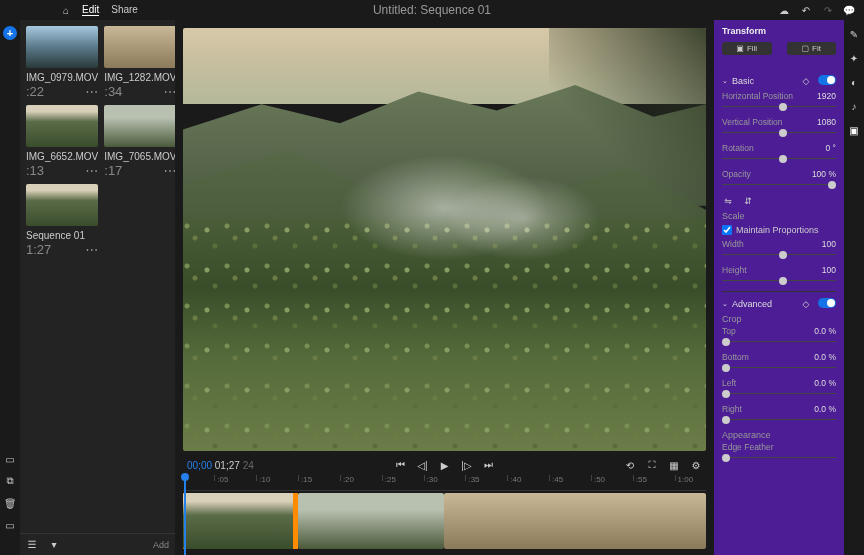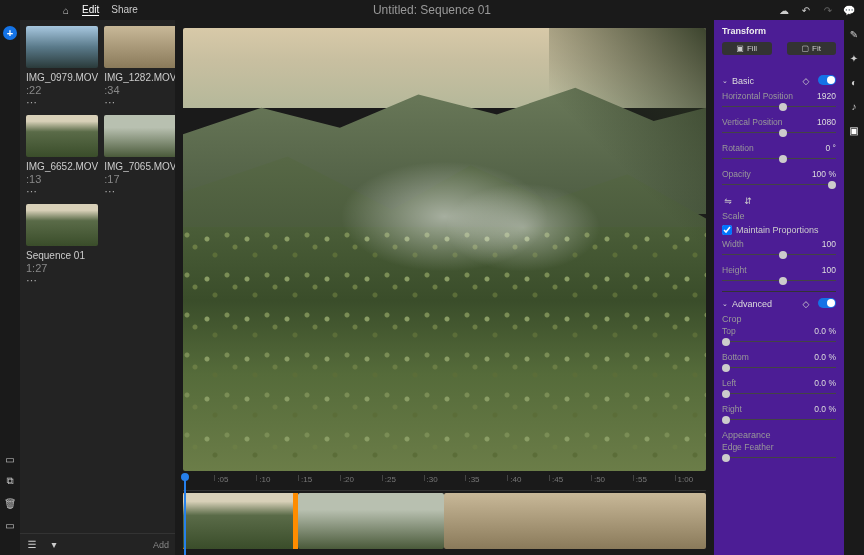--- a/index.html
+++ b/index.html
@@ -15,21 +15,21 @@
 .main{display:flex;height:535px;}
 .leftbar{width:20px;background:#1a1a1a;display:flex;flex-direction:column;align-items:center;padding-top:6px;gap:10px;}
 .addbtn{width:14px;height:14px;background:#1473e6;border-radius:50%;color:#fff;display:flex;align-items:center;justify-content:center;font-size:11px;font-weight:bold;}
 .leftbar-bottom{margin-top:auto;display:flex;flex-direction:column;gap:10px;padding-bottom:24px;align-items:center;}
 .assets{width:155px;background:#232323;display:flex;flex-direction:column;}
 .assets-hdr{height:20px;display:flex;align-items:center;justify-content:center;color:#aaa;font-size:9px;}
 .assets-grid{display:grid;grid-template-columns:1fr 1fr;gap:6px;padding:6px;overflow:auto;}
 .asset{display:flex;flex-direction:column;}
 .thumb{width:100%;height:42px;border-radius:2px;}
 .asset-name{font-size:10px;color:#ccc;margin-top:4px;white-space:nowrap;overflow:hidden;text-overflow:ellipsis;}
-.asset-meta{display:flex;justify-content:space-between;font-size:11px;color:#888;margin-top:1px;flex-direction:column;}
+.asset-meta{display:flex;justify-content:space-between;font-size:13px;color:#888;margin-top:1px;}
 .dots{color:#aaa;cursor:pointer;}
 .assets-ftr{margin-top:auto;height:22px;border-top:1px solid #333;display:flex;align-items:center;padding:0 6px;gap:10px;}
 .assets-ftr .add{margin-left:auto;color:#888;font-size:9px;}
 .center{flex:1;background:#1a1a1a;display:flex;flex-direction:column;}
 .preview{flex:1;margin:8px 8px 4px 8px;position:relative;overflow:hidden;border-radius:2px;}
 .preview .landscape{position:absolute;inset:0;}
 .sky{position:absolute;top:0;left:0;right:0;height:18%;background:linear-gradient(180deg,#d8c9a8 0%,#c8bfa0 40%,#b5b89a 100%);}
 .mtn1{position:absolute;top:12%;left:0;right:0;height:30%;background:linear-gradient(180deg,#6b7a5a 0%,#4d5c42 100%);clip-path:polygon(0 40%,15% 20%,30% 35%,45% 10%,60% 25%,75% 5%,90% 30%,100% 20%,100% 100%,0 100%);}
 .mtn2{position:absolute;top:25%;left:0;right:0;height:40%;background:linear-gradient(180deg,#5a6b48 0%,#3d4d32 100%);clip-path:polygon(0 30%,20% 10%,40% 40%,55% 15%,70% 35%,85% 20%,100% 45%,100% 100%,0 100%);}
 .fog{position:absolute;top:30%;left:30%;width:40%;height:25%;background:radial-gradient(ellipse,rgba(255,255,255,0.5) 0%,rgba(255,255,255,0) 70%);}
@@ -171,20 +171,42 @@
           <div class="mtn1"></div>
           <div class="mtn2"></div>
         <div class="forest">
             <div class="tree-texture"></div>
           </div>
         <div class="fog"></div>
           <div class="fog2"></div>
           <div class="branch"></div>
       </div>
     </div>
+    <div class="controls">
+      <div class="playhead-row">
+        <span class="tc">
+          <span class="cur">00;00</span>
+          <span class="dur">01;27</span>
+          <span class="fr">24</span>
+        </span>
+      </div>
+      <div class="playbtns">
+        <span class="ico">⏮</span>
+        <span class="ico">◁|</span>
+        <span class="ico">▶</span>
+        <span class="ico">|▷</span>
+        <span class="ico">⏭</span>
+      </div>
+      <div class="ctrl-right">
+        <span class="ico">⟲</span>
+        <span class="ico">⛶</span>
+        <span class="ico">▦</span>
+        <span class="ico">⚙</span>
+      </div>
+    </div>
     <div class="timeline">
       <div class="ruler" style="position:relative;">
         <div class="playhead"></div>
         <span class="tick" style="left:6%">:05</span>
         <span class="tick" style="left:14%">:10</span>
         <span class="tick" style="left:22%">:15</span>
         <span class="tick" style="left:30%">:20</span>
         <span class="tick" style="left:38%">:25</span>
         <span class="tick" style="left:46%">:30</span>
         <span class="tick" style="left:54%">:35</span>

